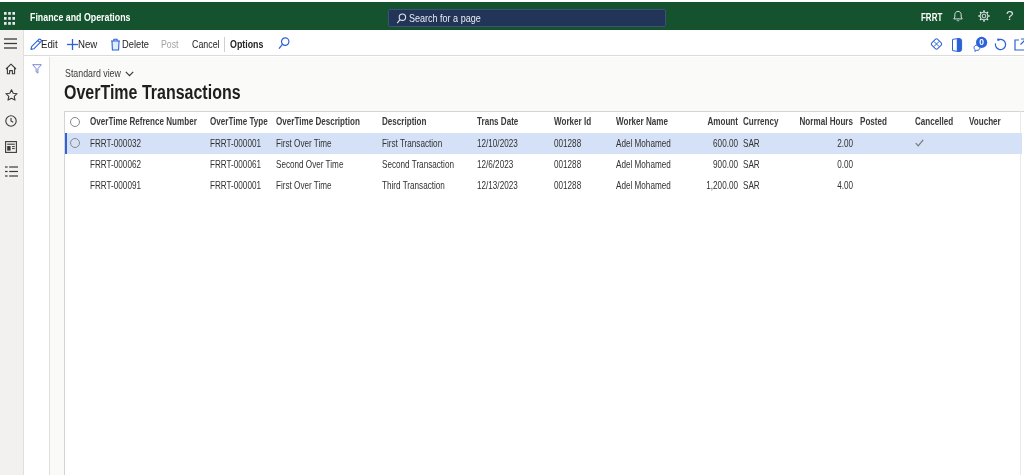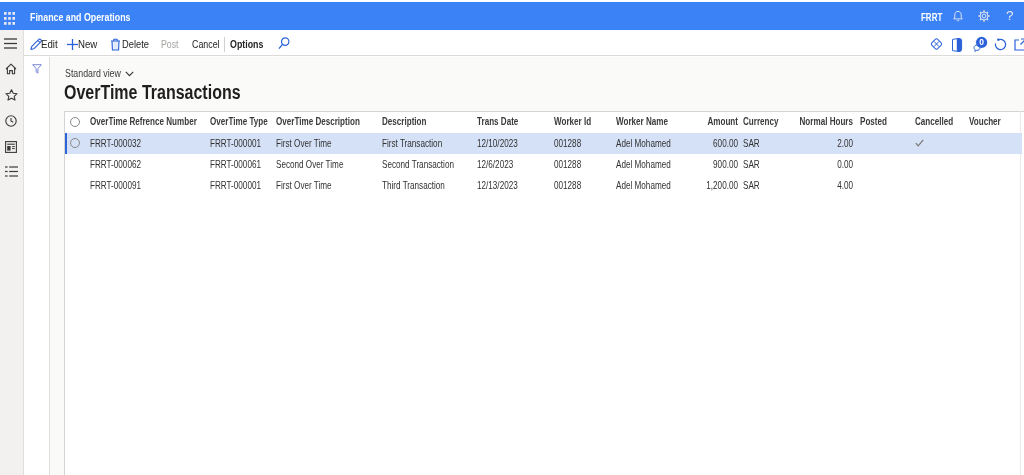--- a/index.html
+++ b/index.html
@@ -5,37 +5,44 @@
   * { margin:0; padding:0; box-sizing:border-box; }
   html,body { width:1024px; height:475px; overflow:hidden; background:#fff;
     font-family:"Liberation Sans", sans-serif; }
   .abs { position:absolute; }
 </style>
 </head>
 <body>
 
 <div class="abs" style="left:0;top:0;width:1024px;height:1.5px;background:#fff;"></div>
 
-<div class="abs" style="left:0;top:1.5px;width:1024px;height:46px;background:#3b82f6;">
+<div class="abs" style="left:0;top:1.5px;width:1024px;height:46px;background:#14532d;">
 
   <svg class="abs" style="left:4px;top:10px;" width="12" height="13" viewBox="0 0 12 13">
     <g fill="#e8e8ee">
       <rect x="0" y="0" width="2.6" height="2.8"></rect>
         <rect x="4.2" y="0" width="2.6" height="2.8"></rect>
         <rect x="8.4" y="0" width="2.6" height="2.8"></rect>
       <rect x="0" y="5" width="2.6" height="2.8"></rect>
         <rect x="4.2" y="5" width="2.6" height="2.8"></rect>
         <rect x="8.4" y="5" width="2.6" height="2.8"></rect>
       <rect x="0" y="10" width="2.6" height="2.8"></rect>
         <rect x="4.2" y="10" width="2.6" height="2.8"></rect>
         <rect x="8.4" y="10" width="2.6" height="2.8"></rect>
     </g>
   </svg>
   <div class="abs" style="left:29.5px;top:1px;height:28.5px;line-height:28.5px;color:#fff;font-size:10.5px;font-weight:bold;transform:scaleX(0.84);transform-origin:left center;white-space:nowrap;">Finance and Operations</div>
 
+  <div class="abs" style="left:388px;top:7.5px;width:278px;height:18px;background:#223457;border:1px solid #3d5078;border-radius:2px;">
+    <svg class="abs" style="left:7px;top:3px;" width="11" height="11" viewBox="0 0 11 11">
+      <circle cx="6.4" cy="4.2" r="3.2" fill="none" stroke="#dfe3ea" stroke-width="1.1"></circle>
+      <line x1="4" y1="6.7" x2="1.2" y2="10.2" stroke="#dfe3ea" stroke-width="1.1"></line>
+    </svg>
+    <div class="abs" style="left:20px;top:0;height:16px;line-height:16px;color:#e9ecf2;font-size:11px;transform:scaleX(0.82);transform-origin:left center;white-space:nowrap;">Search for a page</div>
+  </div>
 
   <div class="abs" style="left:921px;top:1px;height:28.5px;line-height:28.5px;color:#fff;font-size:10.5px;font-weight:bold;transform:scaleX(0.76);transform-origin:left center;white-space:nowrap;">FRRT</div>
 
   <svg class="abs" style="left:952px;top:7px;" width="12" height="14" viewBox="0 0 14 14">
     <path d="M7 1.6 C4.7 1.6 3.3 3.3 3.3 5.6 L3.3 8.2 L2.1 10.4 L11.9 10.4 L10.7 8.2 L10.7 5.6 C10.7 3.3 9.3 1.6 7 1.6 Z" fill="none" stroke="#e8e8ee" stroke-width="1.1" stroke-linejoin="round"></path>
     <path d="M5.7 12 A1.5 1.5 0 0 0 8.3 12" fill="none" stroke="#e8e8ee" stroke-width="1.1"></path>
   </svg>
 
   <svg class="abs" style="left:978px;top:8px;" width="12" height="12" viewBox="0 0 14 14">
     <g stroke="#e8e8ee" fill="none" stroke-width="1.1">

